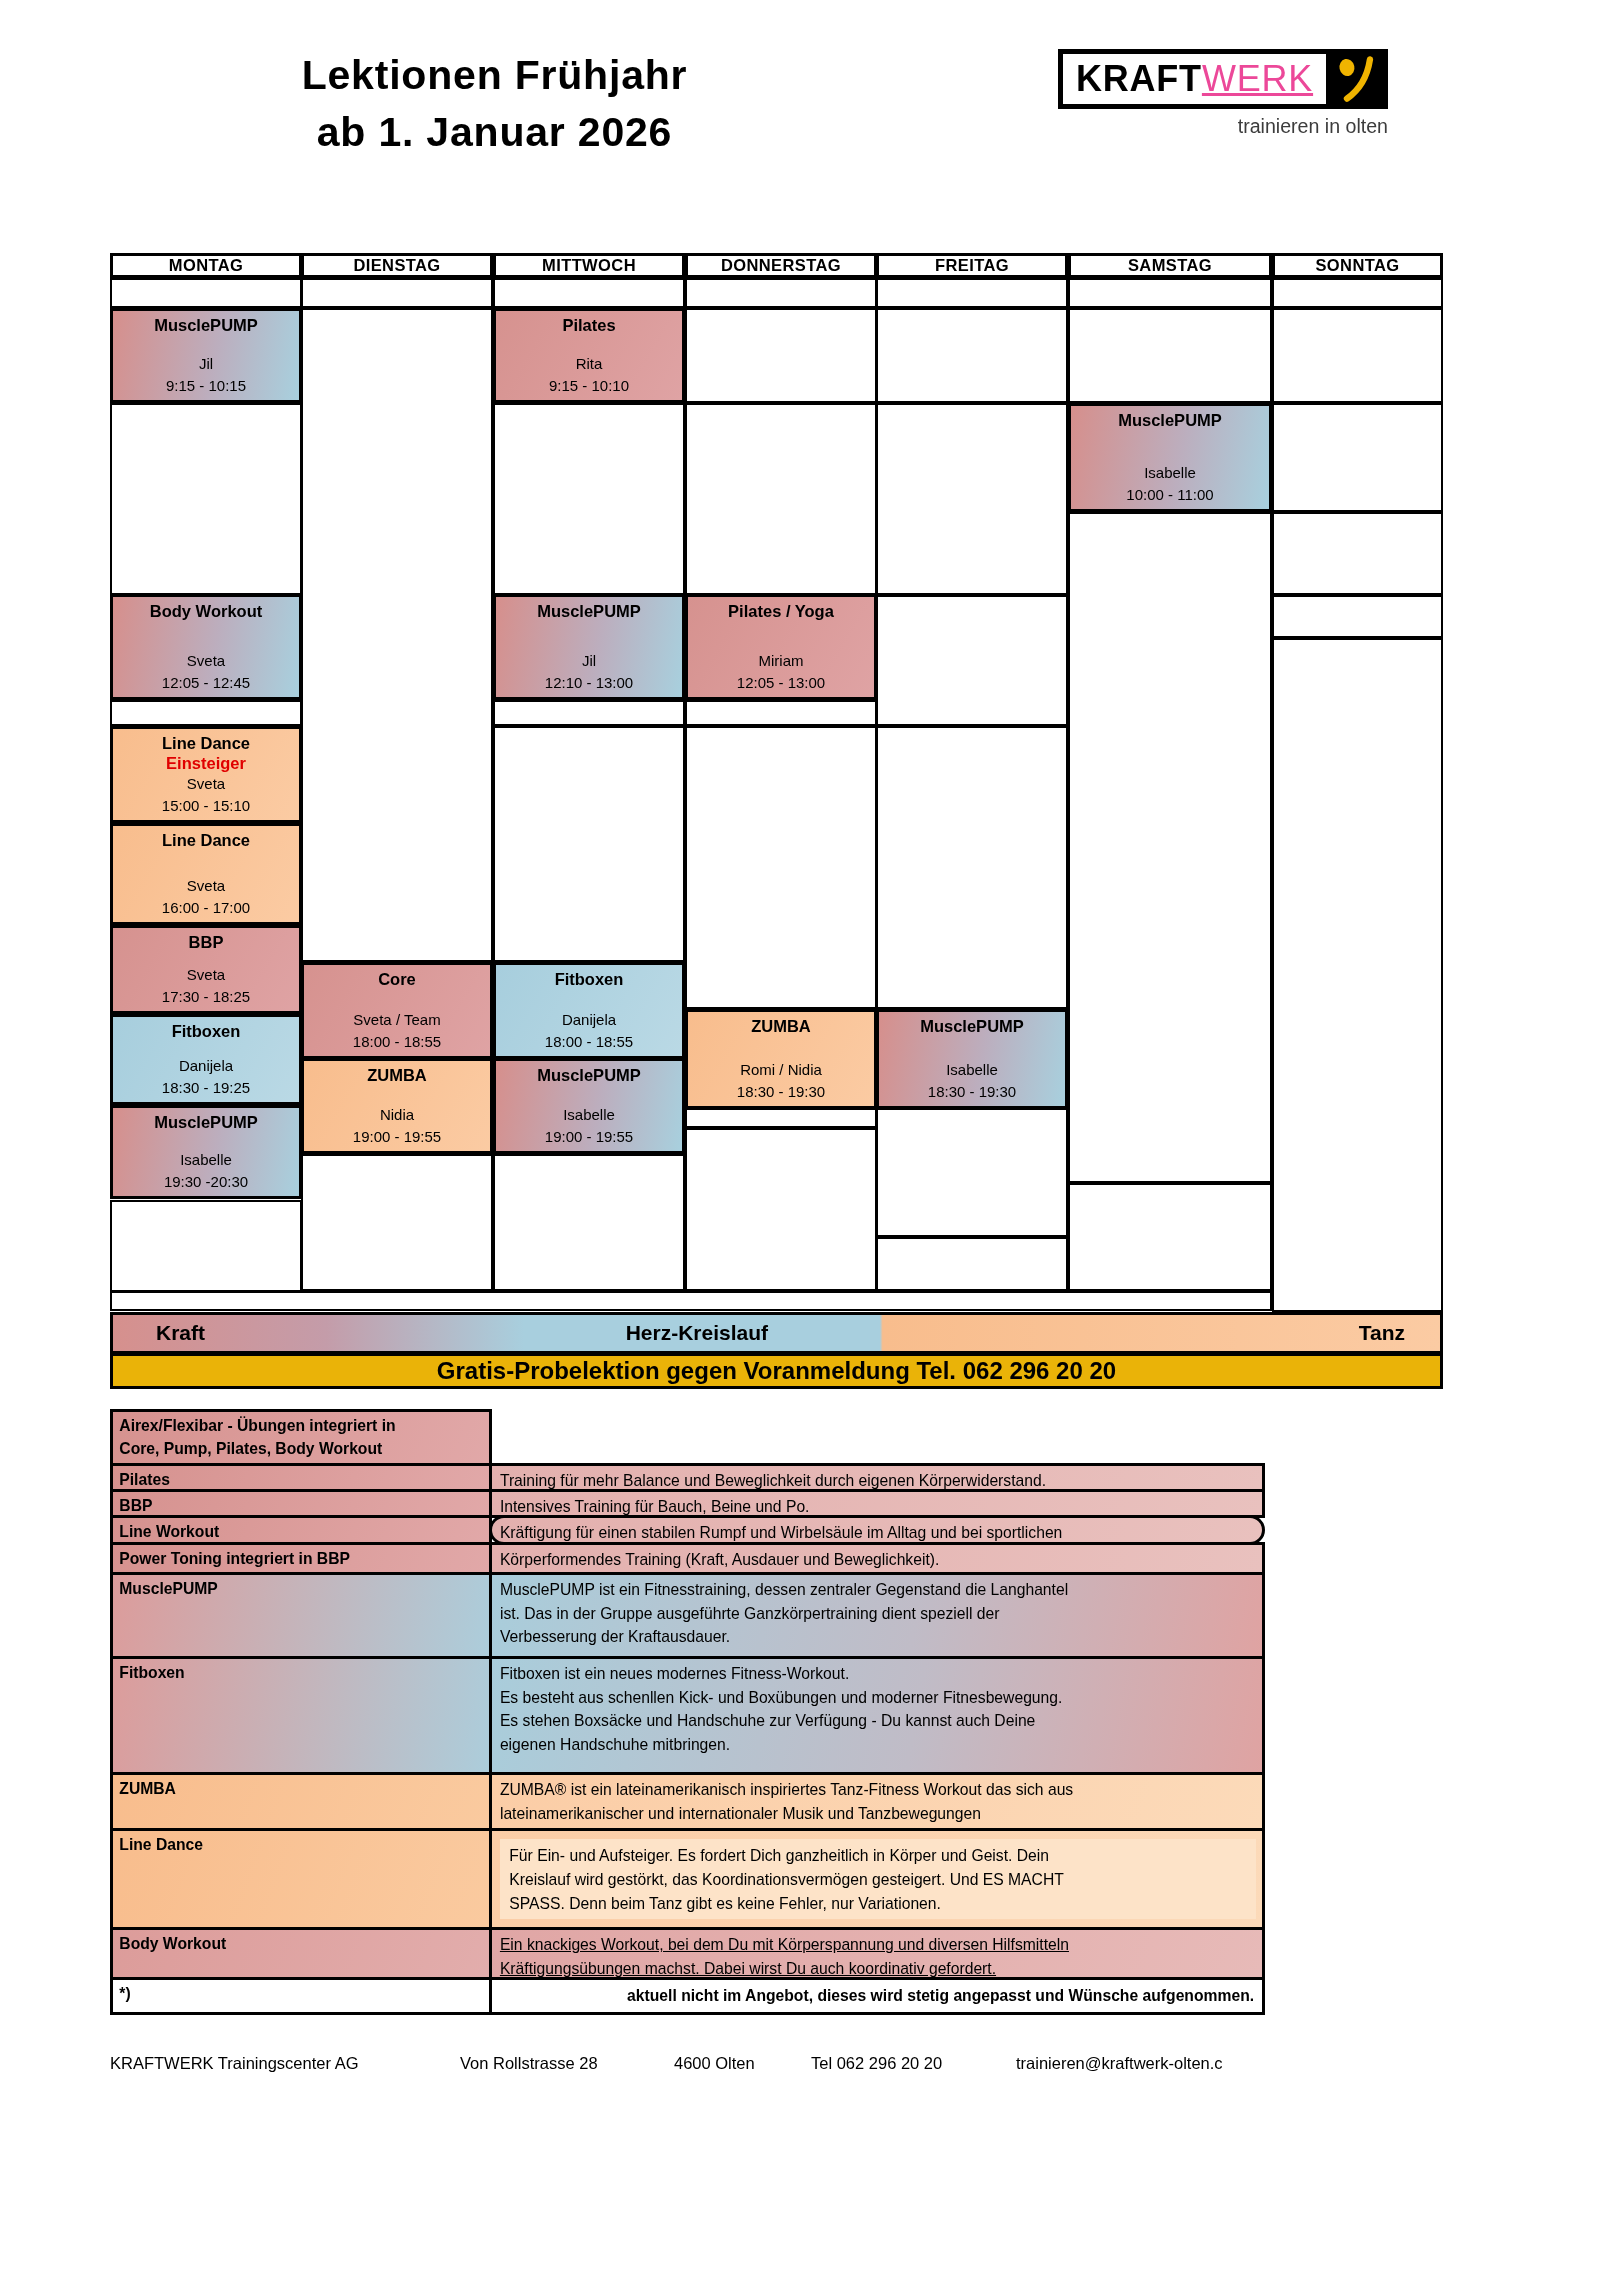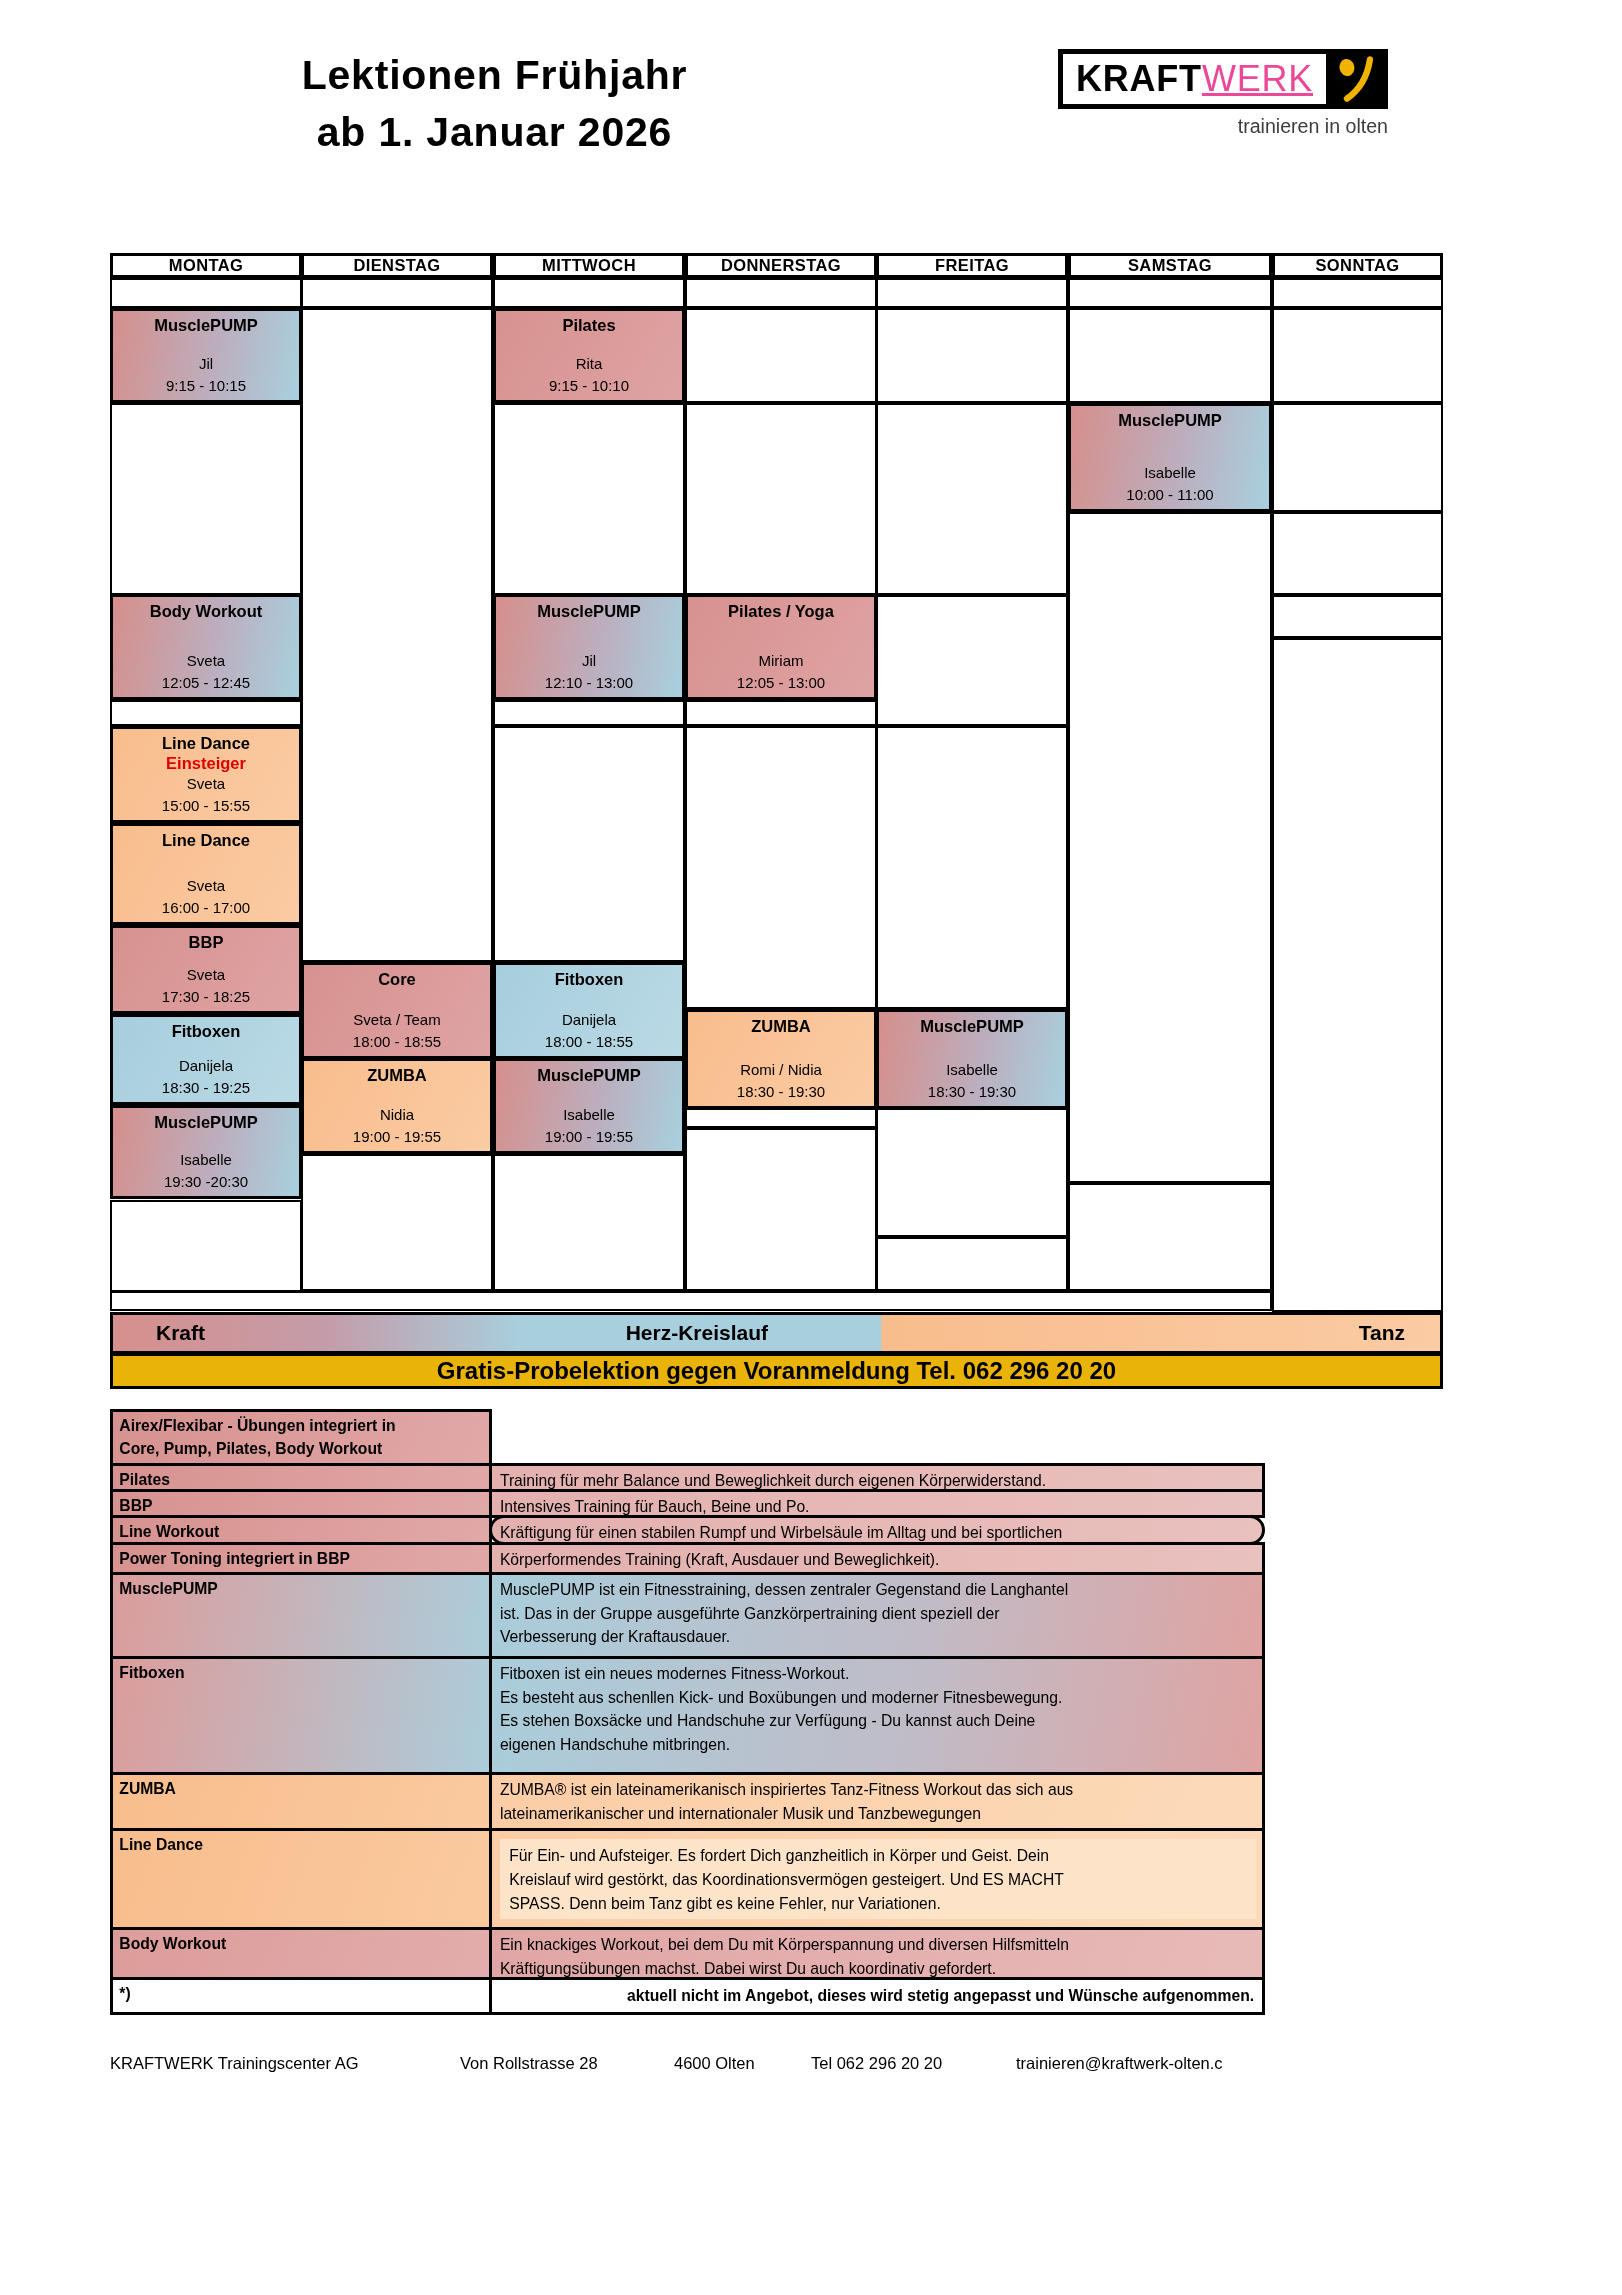--- a/index.html
+++ b/index.html
@@ -48,21 +48,21 @@
   .drow{position:absolute;border:3.1px solid #000;box-sizing:border-box;overflow:hidden;}
   .dlab{font-size:15.7px;font-weight:700;padding:3.1px 6.3px;line-height:1.45;}
   .dtxt{font-size:15.7px;padding:3.1px 7.9px;line-height:1.5;}
   .d-pink-l{background:linear-gradient(110deg,#D6928F,#E1A8A8);}
   .d-pink-r{background:linear-gradient(110deg,#E3B0AE,#E9C1BE);}
   .d-pb-l{background:linear-gradient(100deg,#DC9C9B,#ACCDDB);}
   .d-pb-r{background:linear-gradient(100deg,#A9CDDB 0%,#C0BCC7 55%,#DFA3A2 100%);}
   .d-or-l{background:linear-gradient(110deg,#F8BD8D,#FACA9F);}
   .d-or-r{background:linear-gradient(110deg,#FBCDA6,#FCDAB9);}
   .d-bw-l{background:linear-gradient(110deg,#DC9C9A,#E2ADAC);}
-  .d-bw-r{background:linear-gradient(110deg,#E0A6A5,#E7BAB8);}
+  .d-bw-r{background:linear-gradient(110deg,#E0A6A5,#E7BAB8);text-decoration:underline;}
   .d-fn{background:#fff;}
   .fn-r{display:flex;align-items:center;justify-content:flex-end;font-weight:700;}
   .ld-inset{position:absolute;left:7.9px;right:6.3px;top:7.9px;bottom:7.9px;
             background:#FDE3C8;padding:4.7px 9.4px;box-sizing:border-box;
             font-size:15.7px;line-height:1.55;}
   
   .foot{position:absolute;top:2054px;font-size:16.5px;white-space:nowrap;}
 </style>
 </head>
 <body>
@@ -181,21 +181,21 @@
         <div class="ln">12:05 - 12:45</div>
       </div>
     </div>
     <div class="cell cls orange" style="left: 110px; top: 726px; width: 192px; height: 97px;">
       <div>
         <div class="t">Line Dance</div>
         <div class="sub">Einsteiger</div>
       </div>
       <div>
         <div class="ln">Sveta</div>
-        <div class="ln">15:00 - 15:55</div>
+        <div class="ln">15:00 - 15:10</div>
       </div>
     </div>
     <div class="cell cls orange" style="left: 110px; top: 823px; width: 192px; height: 102px;">
       <div>
         <div class="t">Line Dance</div>
       </div>
       <div>
         <div class="ln">Sveta</div>
         <div class="ln">16:00 - 17:00</div>
       </div>

